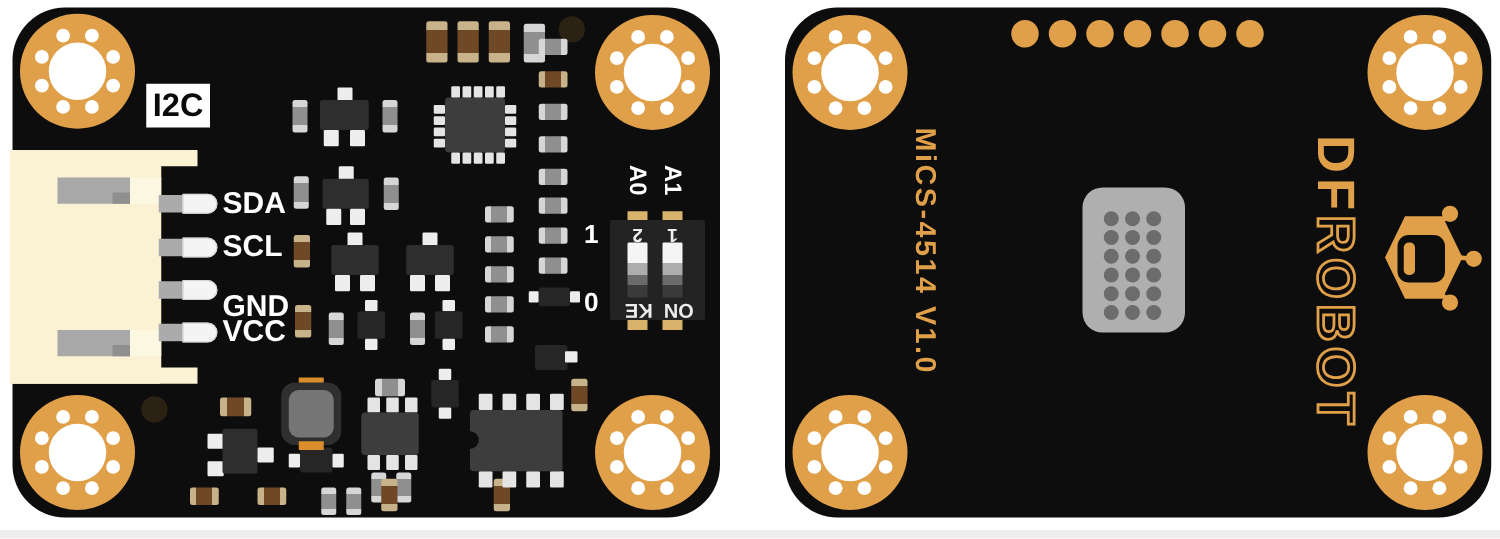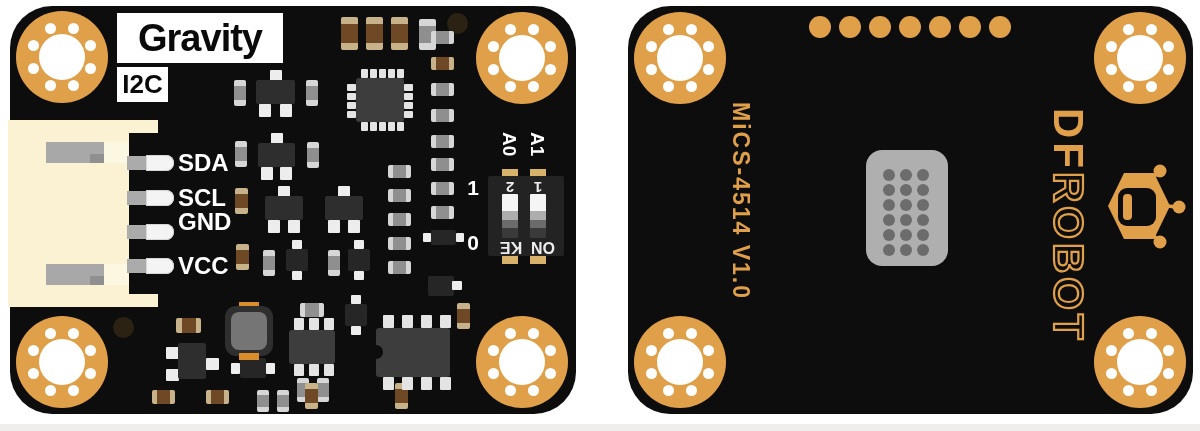--- a/index.html
+++ b/index.html
@@ -57,36 +57,35 @@
 </style>
 </head>
 <body>
 
 <div id="stage">
 
   <div class="board" id="board-front"></div>
 
   <div class="board" id="board-back"></div>
 
-  <div class="badge" id="badge-gravity">Gravity</div>
   <div class="badge" id="badge-i2c">I2C</div>
 
   <div class="conn" style="left:8px;top:120px;width:150px;height:13px;"></div>
   <div class="conn" style="left:8px;top:294px;width:150px;height:13px;"></div>
   <div class="conn" style="left:8px;top:120px;width:121px;height:187px;border-radius:2px;"></div>
   <div class="latch" style="left:46px;top:142px;width:58px;height:21px;"></div>
   <div class="latch-step" style="left:90px;top:154px;width:14px;height:9px;"></div>
   <div class="latch-hl" style="left:104px;top:142px;width:25px;height:21px;"></div>
   <div class="latch" style="left:46px;top:264px;width:58px;height:21px;"></div>
   <div class="latch-step" style="left:90px;top:276px;width:14px;height:9px;"></div>
   <div class="latch-hl" style="left:104px;top:264px;width:25px;height:21px;"></div>
 
   <div class="pin-label" style="top:149px;">SDA</div>
   <div class="pin-label" style="top:184px;">SCL</div>
-  <div class="pin-label" style="top:208px;">GND</div>
+  <div class="pin-label" style="top:232px;">GND</div>
   <div class="pin-label" style="top:252px;">VCC</div>
 
   <div class="vlabel" style="left:500px;top:132px;height:34px;">A0</div>
   <div class="vlabel" style="left:528px;top:132px;height:34px;">A1</div>
   <div class="dip-pad" style="left:502px;top:169px;"></div>
   <div class="dip-pad" style="left:530px;top:169px;"></div>
   <div id="dip-body"></div>
   <div class="dip-pad" style="left:502px;top:256px;"></div>
   <div class="dip-pad" style="left:530px;top:256px;"></div>
   <div class="dip-mark" style="left:502px;top:179px;width:16px;font-size:15px;">2</div>

